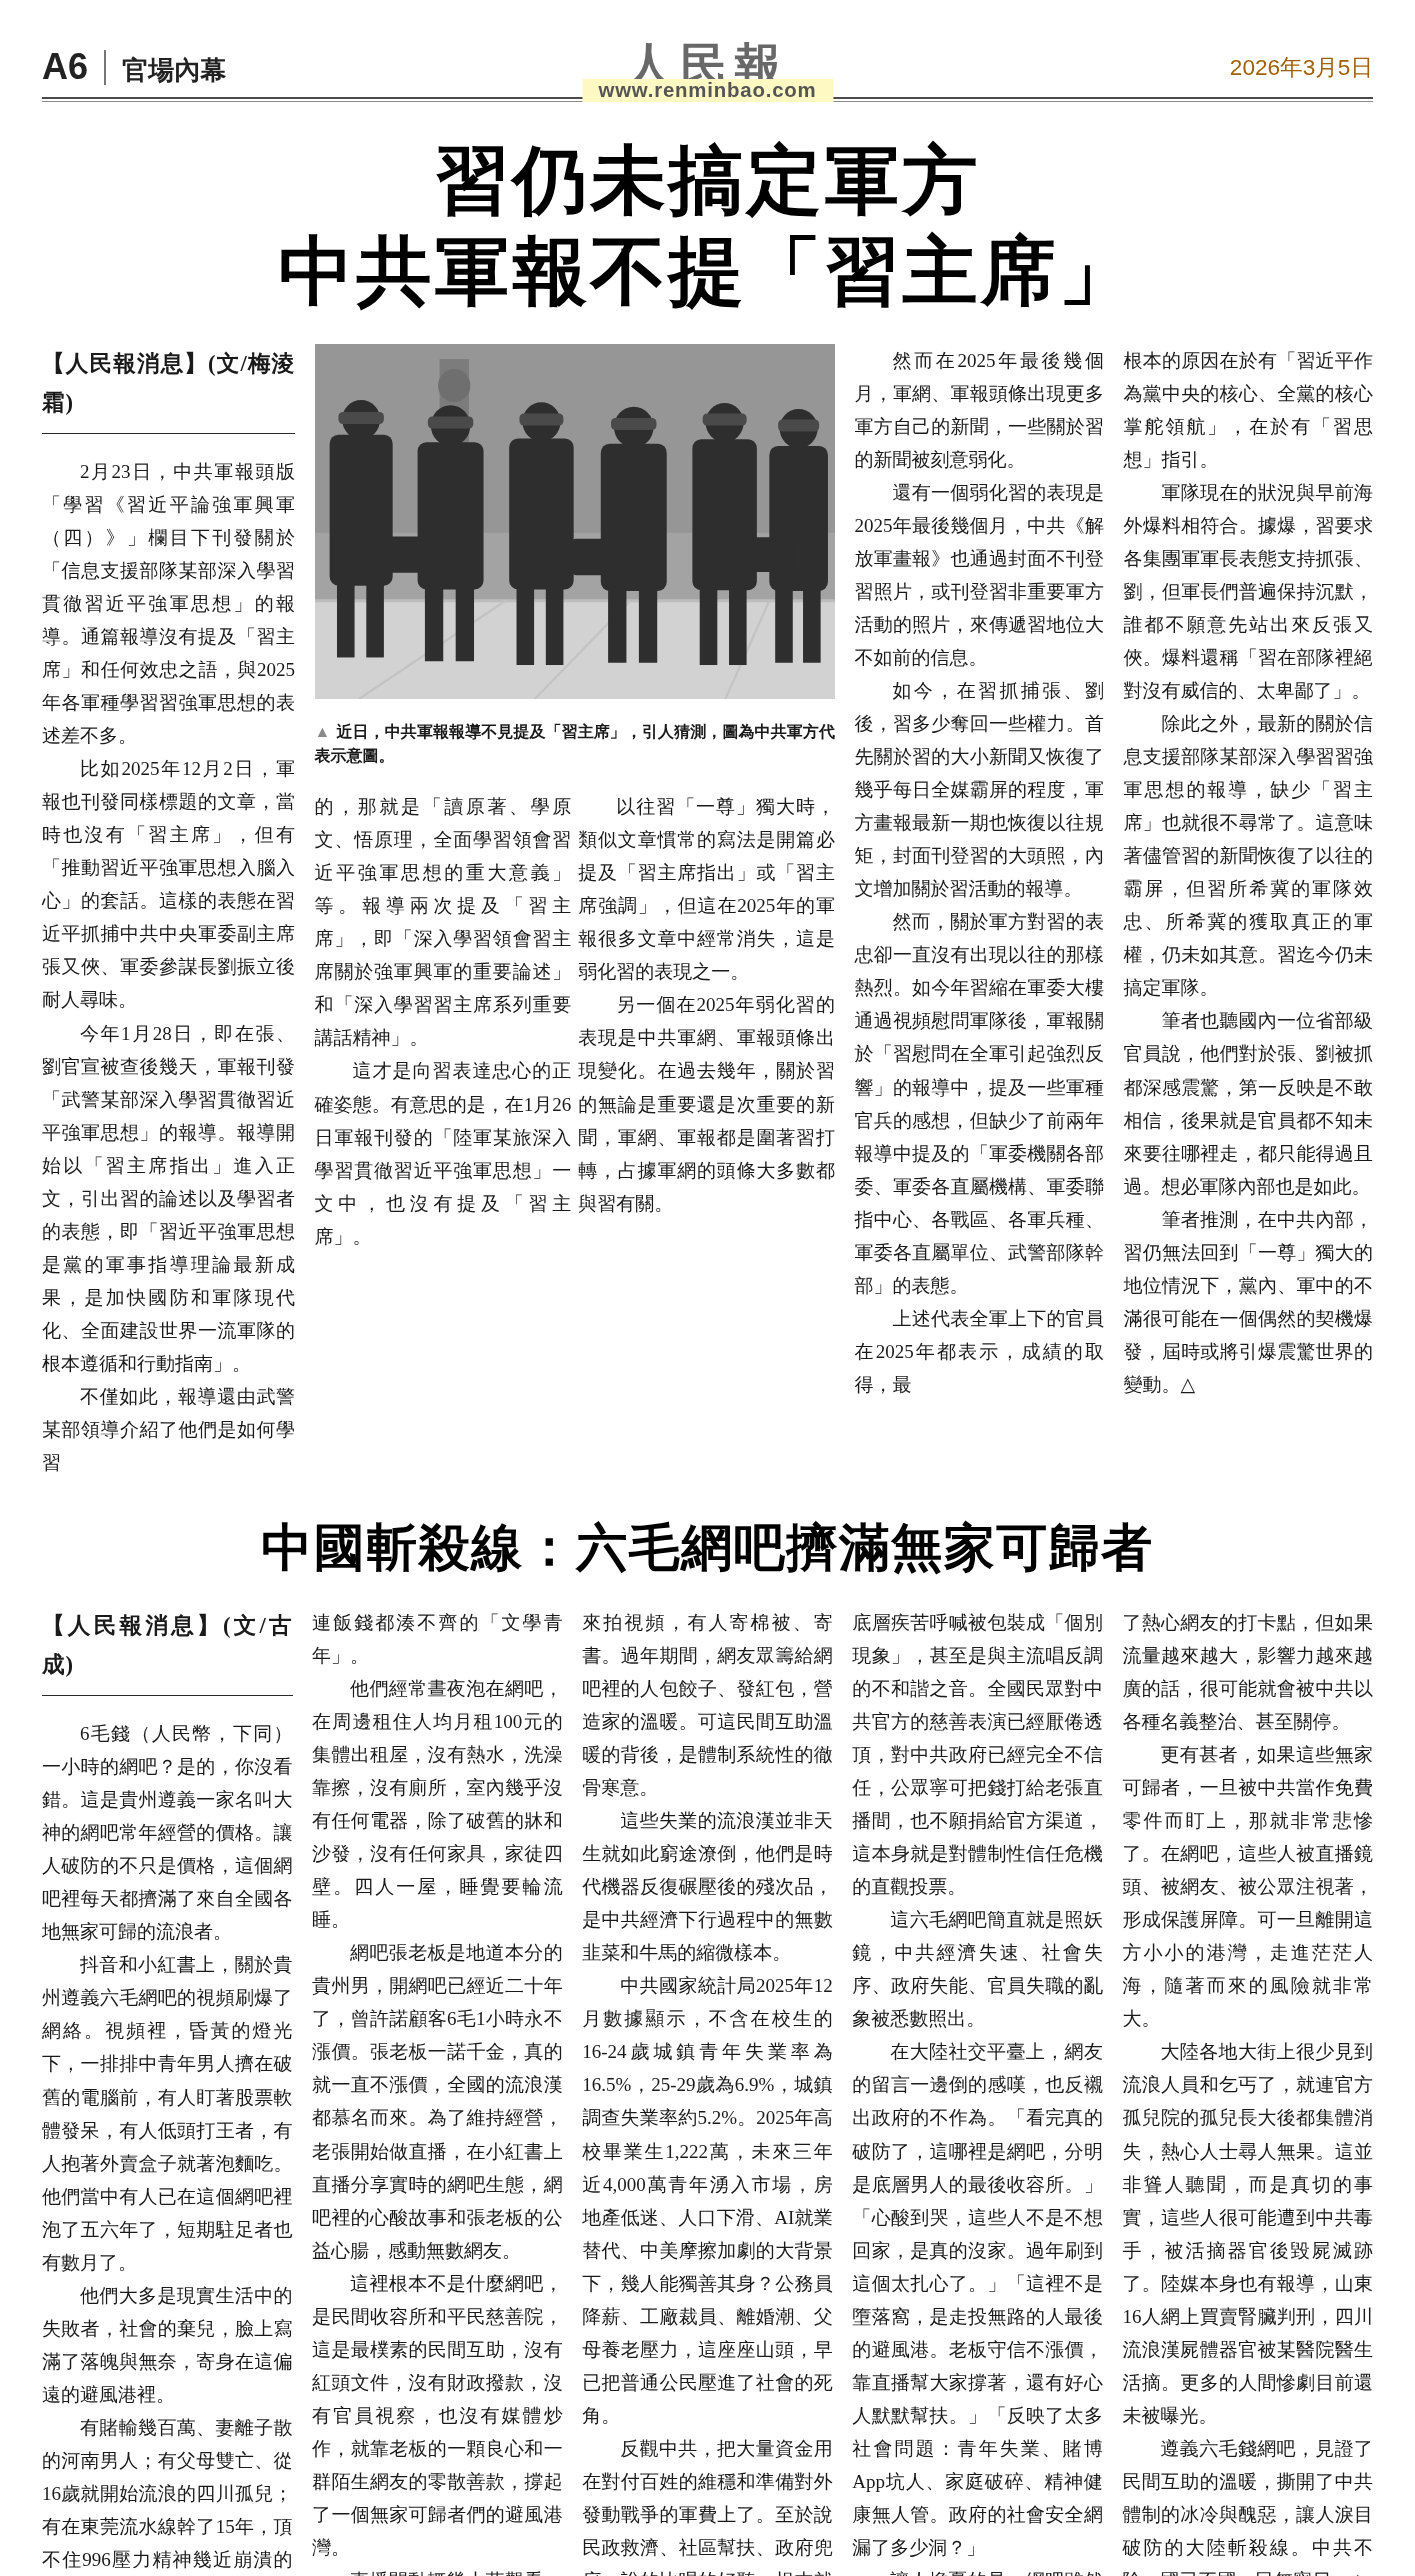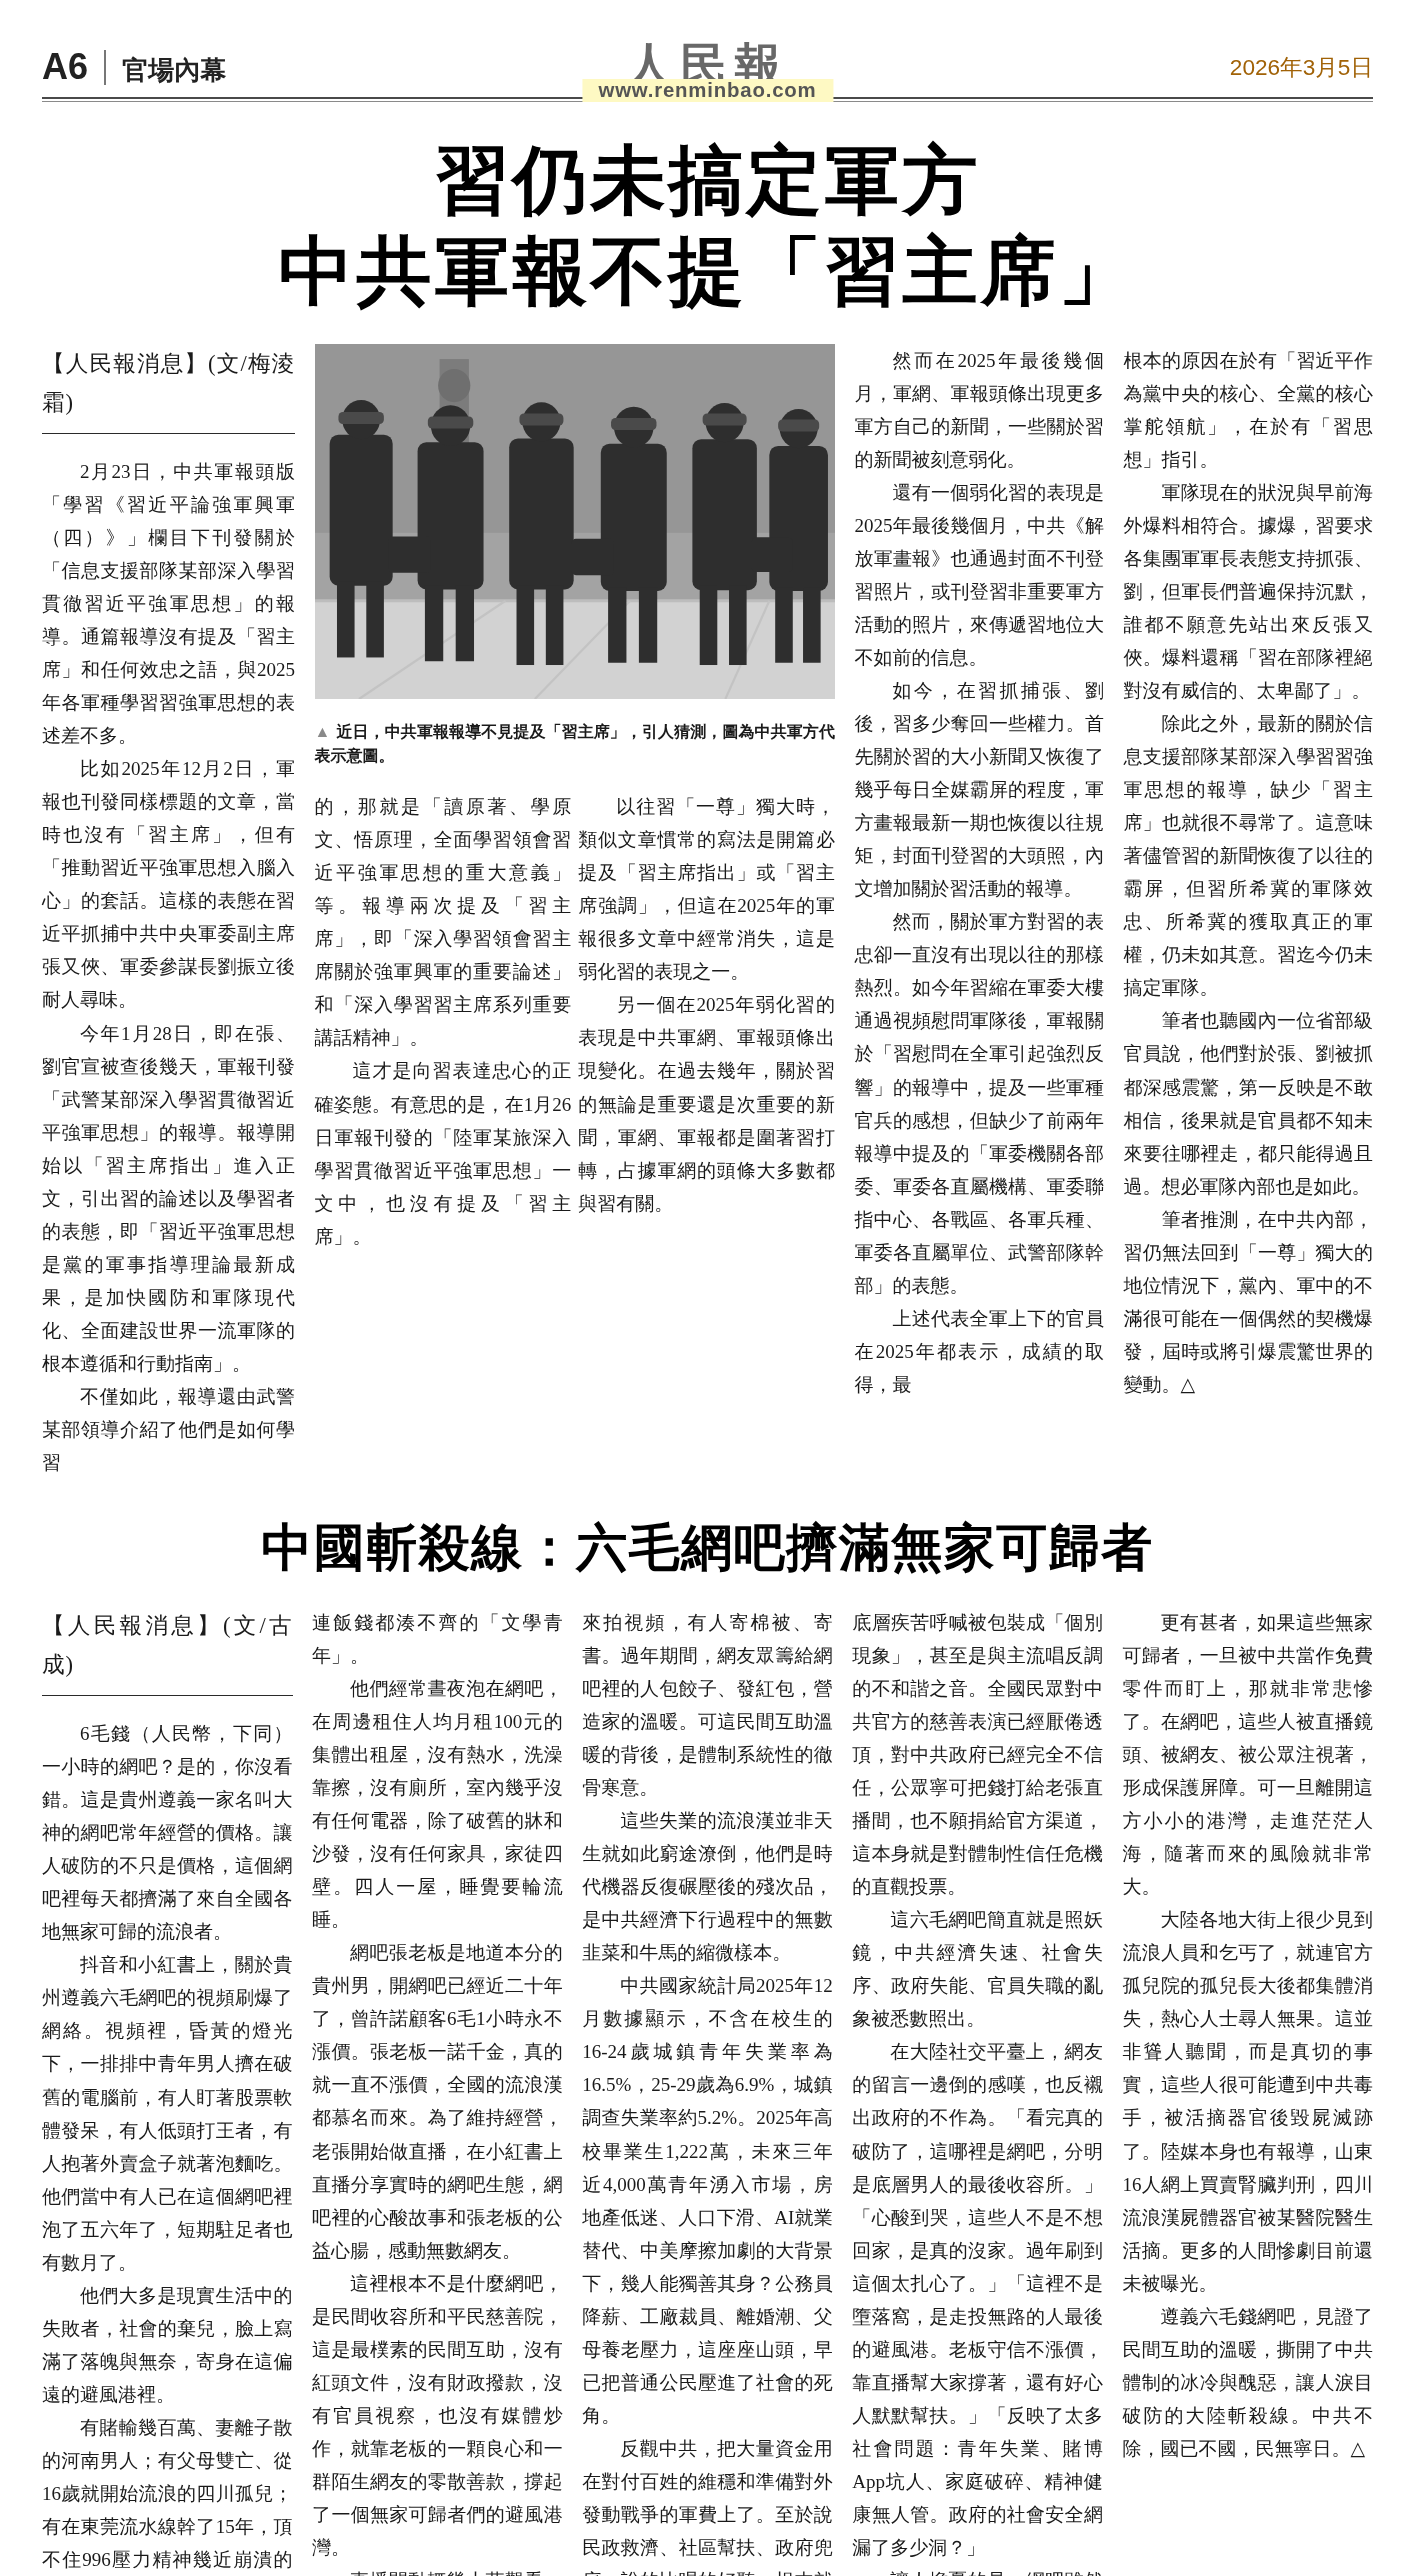--- a/index.html
+++ b/index.html
@@ -20,21 +20,21 @@
   .rule-wrap{position:relative;margin-top:7.5px;height:6px;}
   .hrule{border-top:2.3px solid #4a4a4a;border-bottom:0.8px solid #8a8a8a;height:2.3px;}
   .site{
     position:absolute;left:50%;top:-18px;transform:translateX(-50%);
     background:#fef9c3;padding:0 16.6px;font-family:"Liberation Sans",sans-serif;
     font-weight:700;font-size:20.4px;color:#555;letter-spacing:0.8px;
   }
   
   .headline1{margin-top:32px;text-align:center;font-weight:900;font-size:75px;line-height:1.22;letter-spacing:3px;color:#000;}
   .cols1{display:grid;grid-template-columns:355fr 730fr 350fr 350fr;column-gap:19.6px;margin-top:26px;}
-  .byline{font-size:22.6px;font-weight:400;border-bottom:1.5px solid #2a2a2a;padding-bottom:10.6px;margin-bottom:21px;letter-spacing:0.8px;}
+  .byline{font-size:22.6px;font-weight:700;border-bottom:1.5px solid #2a2a2a;padding-bottom:10.6px;margin-bottom:21px;letter-spacing:0.8px;}
   .bodycol{font-size:19px;line-height:1.74;text-align:justify;}
   .para{margin:0;}
   .ind{text-indent:2em;}
   
   .photo{width:100%;height:355px;background:linear-gradient(180deg,#9e9e9e 0%,#8f8f8f 55%,#c7c7c7 56%,#d8d8d8 100%);position:relative;overflow:hidden;}
   .photo svg{position:absolute;inset:0;width:100%;height:100%;}
   .caption{margin-top:21px;font-family:"Liberation Sans",sans-serif;font-weight:700;font-size:16px;line-height:1.55;text-align:justify;}
   .cap-tri{color:#8a8a8a;padding-right:6px;}
   .subcols{display:grid;grid-template-columns:1fr 1fr;column-gap:7px;margin-top:21px;}
   
@@ -185,20 +185,21 @@
         <p class="para ind">中共國家統計局2025年12月數據顯示，不含在校生的16-24歲城鎮青年失業率為16.5%，25-29歲為6.9%，城鎮調查失業率約5.2%。2025年高校畢業生1,222萬，未來三年近4,000萬青年湧入市場，房地產低迷、人口下滑、AI就業替代、中美摩擦加劇的大背景下，幾人能獨善其身？公務員降薪、工廠裁員、離婚潮、父母養老壓力，這座座山頭，早已把普通公民壓進了社會的死角。</p>
         <p class="para ind">反觀中共，把大量資金用在對付百姓的維穩和準備對外發動戰爭的軍費上了。至於說民政救濟、社區幫扶、政府兜底，說的比唱的好聽，根本就不作為。官員政績考核以GDP、維穩為主，</p>
       </div>
     <div class="bodycol">
         <p class="para">底層疾苦呼喊被包裝成「個別現象」，甚至是與主流唱反調的不和諧之音。全國民眾對中共官方的慈善表演已經厭倦透頂，對中共政府已經完全不信任，公眾寧可把錢打給老張直播間，也不願捐給官方渠道，這本身就是對體制性信任危機的直觀投票。</p>
         <p class="para ind">這六毛網吧簡直就是照妖鏡，中共經濟失速、社會失序、政府失能、官員失職的亂象被悉數照出。</p>
         <p class="para ind">在大陸社交平臺上，網友的留言一邊倒的感嘆，也反襯出政府的不作為。「看完真的破防了，這哪裡是網吧，分明是底層男人的最後收容所。」「心酸到哭，這些人不是不想回家，是真的沒家。過年刷到這個太扎心了。」「這裡不是墮落窩，是走投無路的人最後的避風港。老板守信不漲價，靠直播幫大家撐著，還有好心人默默幫扶。」「反映了太多社會問題：青年失業、賭博App坑人、家庭破碎、精神健康無人管。政府的社會安全網漏了多少洞？」</p>
         <p class="para ind">讓人擔憂的是，網吧雖然成</p>
       </div>
     <div class="bodycol">
+        <p class="para">了熱心網友的打卡點，但如果流量越來越大，影響力越來越廣的話，很可能就會被中共以各種名義整治、甚至關停。</p>
         <p class="para ind">更有甚者，如果這些無家可歸者，一旦被中共當作免費零件而盯上，那就非常悲慘了。在網吧，這些人被直播鏡頭、被網友、被公眾注視著，形成保護屏障。可一旦離開這方小小的港灣，走進茫茫人海，隨著而來的風險就非常大。</p>
         <p class="para ind">大陸各地大街上很少見到流浪人員和乞丐了，就連官方孤兒院的孤兒長大後都集體消失，熱心人士尋人無果。這並非聳人聽聞，而是真切的事實，這些人很可能遭到中共毒手，被活摘器官後毀屍滅跡了。陸媒本身也有報導，山東16人網上買賣腎臟判刑，四川流浪漢屍體器官被某醫院醫生活摘。更多的人間慘劇目前還未被曝光。</p>
         <p class="para ind">遵義六毛錢網吧，見證了民間互助的溫暖，撕開了中共體制的冰冷與醜惡，讓人淚目破防的大陸斬殺線。中共不除，國已不國，民無寧日。△</p>
       </div>
   </div>
 
 </div>
 
 
 </body></html>

